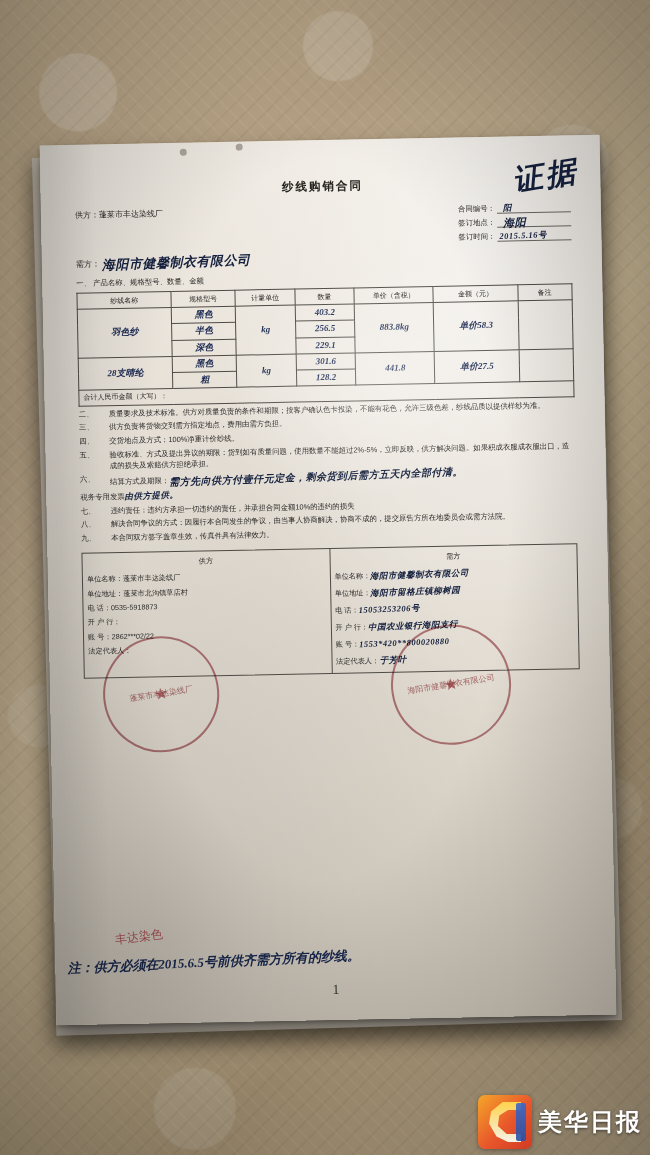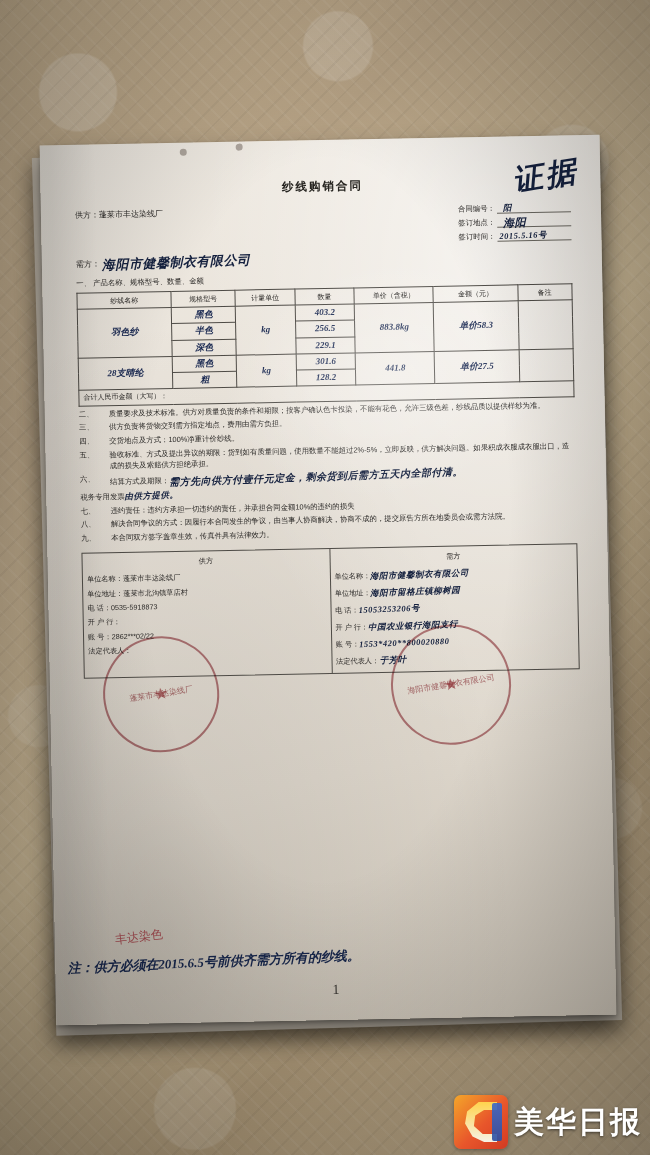--- a/index.html
+++ b/index.html
@@ -166,21 +166,21 @@
   #logo .mark:before{
     content:"";position:absolute;left:9px;top:7px;width:34px;height:40px;
     background:linear-gradient(180deg,#ffd34d,#f6f2e6);
     clip-path:polygon(100% 0,46% 0,12% 24%,6% 54%,28% 86%,62% 100%,100% 100%,100% 80%,58% 80%,32% 60%,36% 34%,62% 20%,100% 20%);
   }
   #logo .mark:after{
     content:"";position:absolute;right:6px;top:8px;width:10px;height:38px;
     background:linear-gradient(180deg,#3a67c9,#2a4fa3);border-radius:2px;opacity:.9;
   }
   #logo .words{
-    font-family:"Liberation Serif", serif;font-size:30px;font-weight:bold;color:#ffffff;
+    font-family:"Liberation Serif", serif;font-size:24px;font-weight:bold;color:#ffffff;
     text-shadow:0 1px 3px rgba(0,0,0,0.6);letter-spacing:2px;
   }
 
   .glare{
     position:absolute;left:180px;top:120px;width:330px;height:240px;
     background:radial-gradient(ellipse at center, rgba(255,255,255,0.30), rgba(255,255,255,0) 70%);
     pointer-events:none;transform:rotate(-10deg);
   }
   .hole{position:absolute;width:7px;height:7px;border-radius:50%;background:rgba(90,80,70,0.45);}
 </style>

